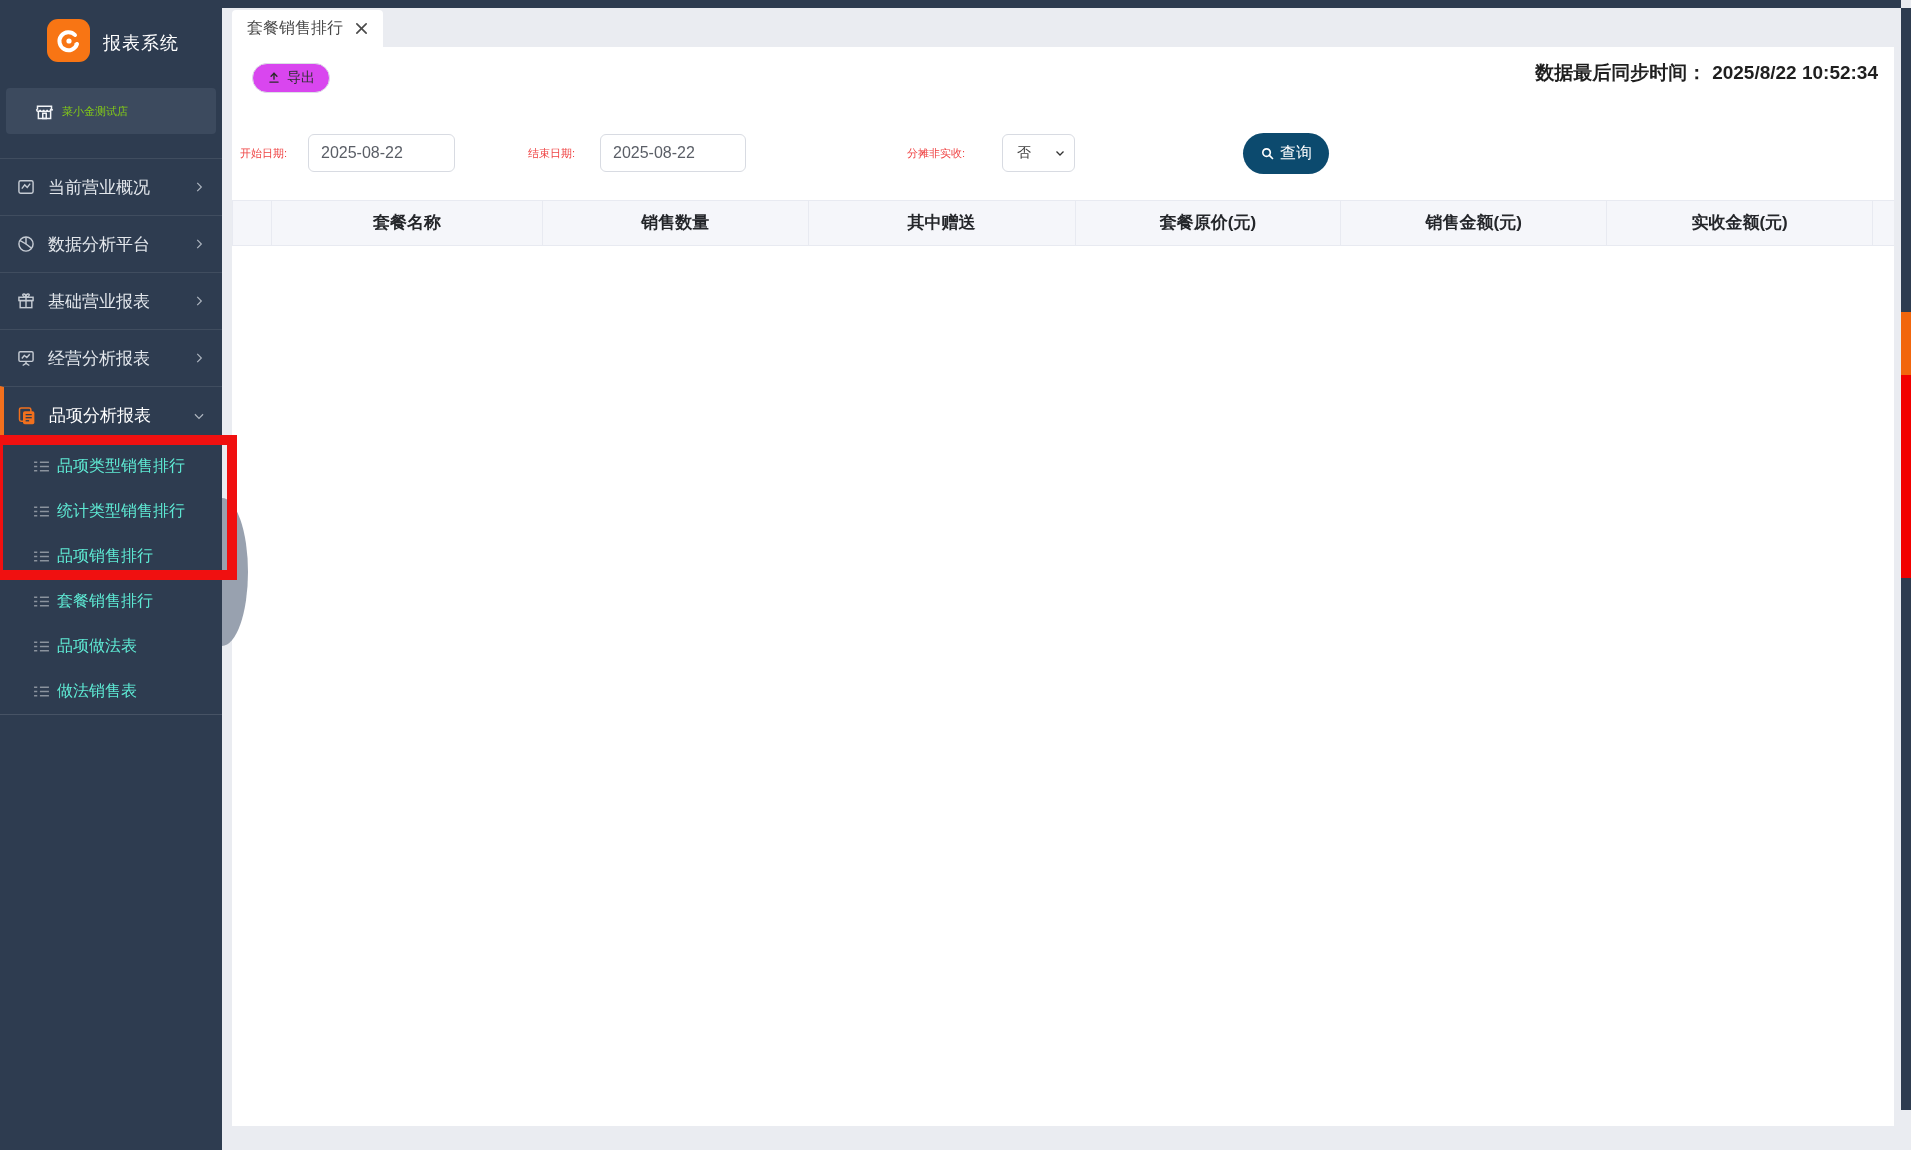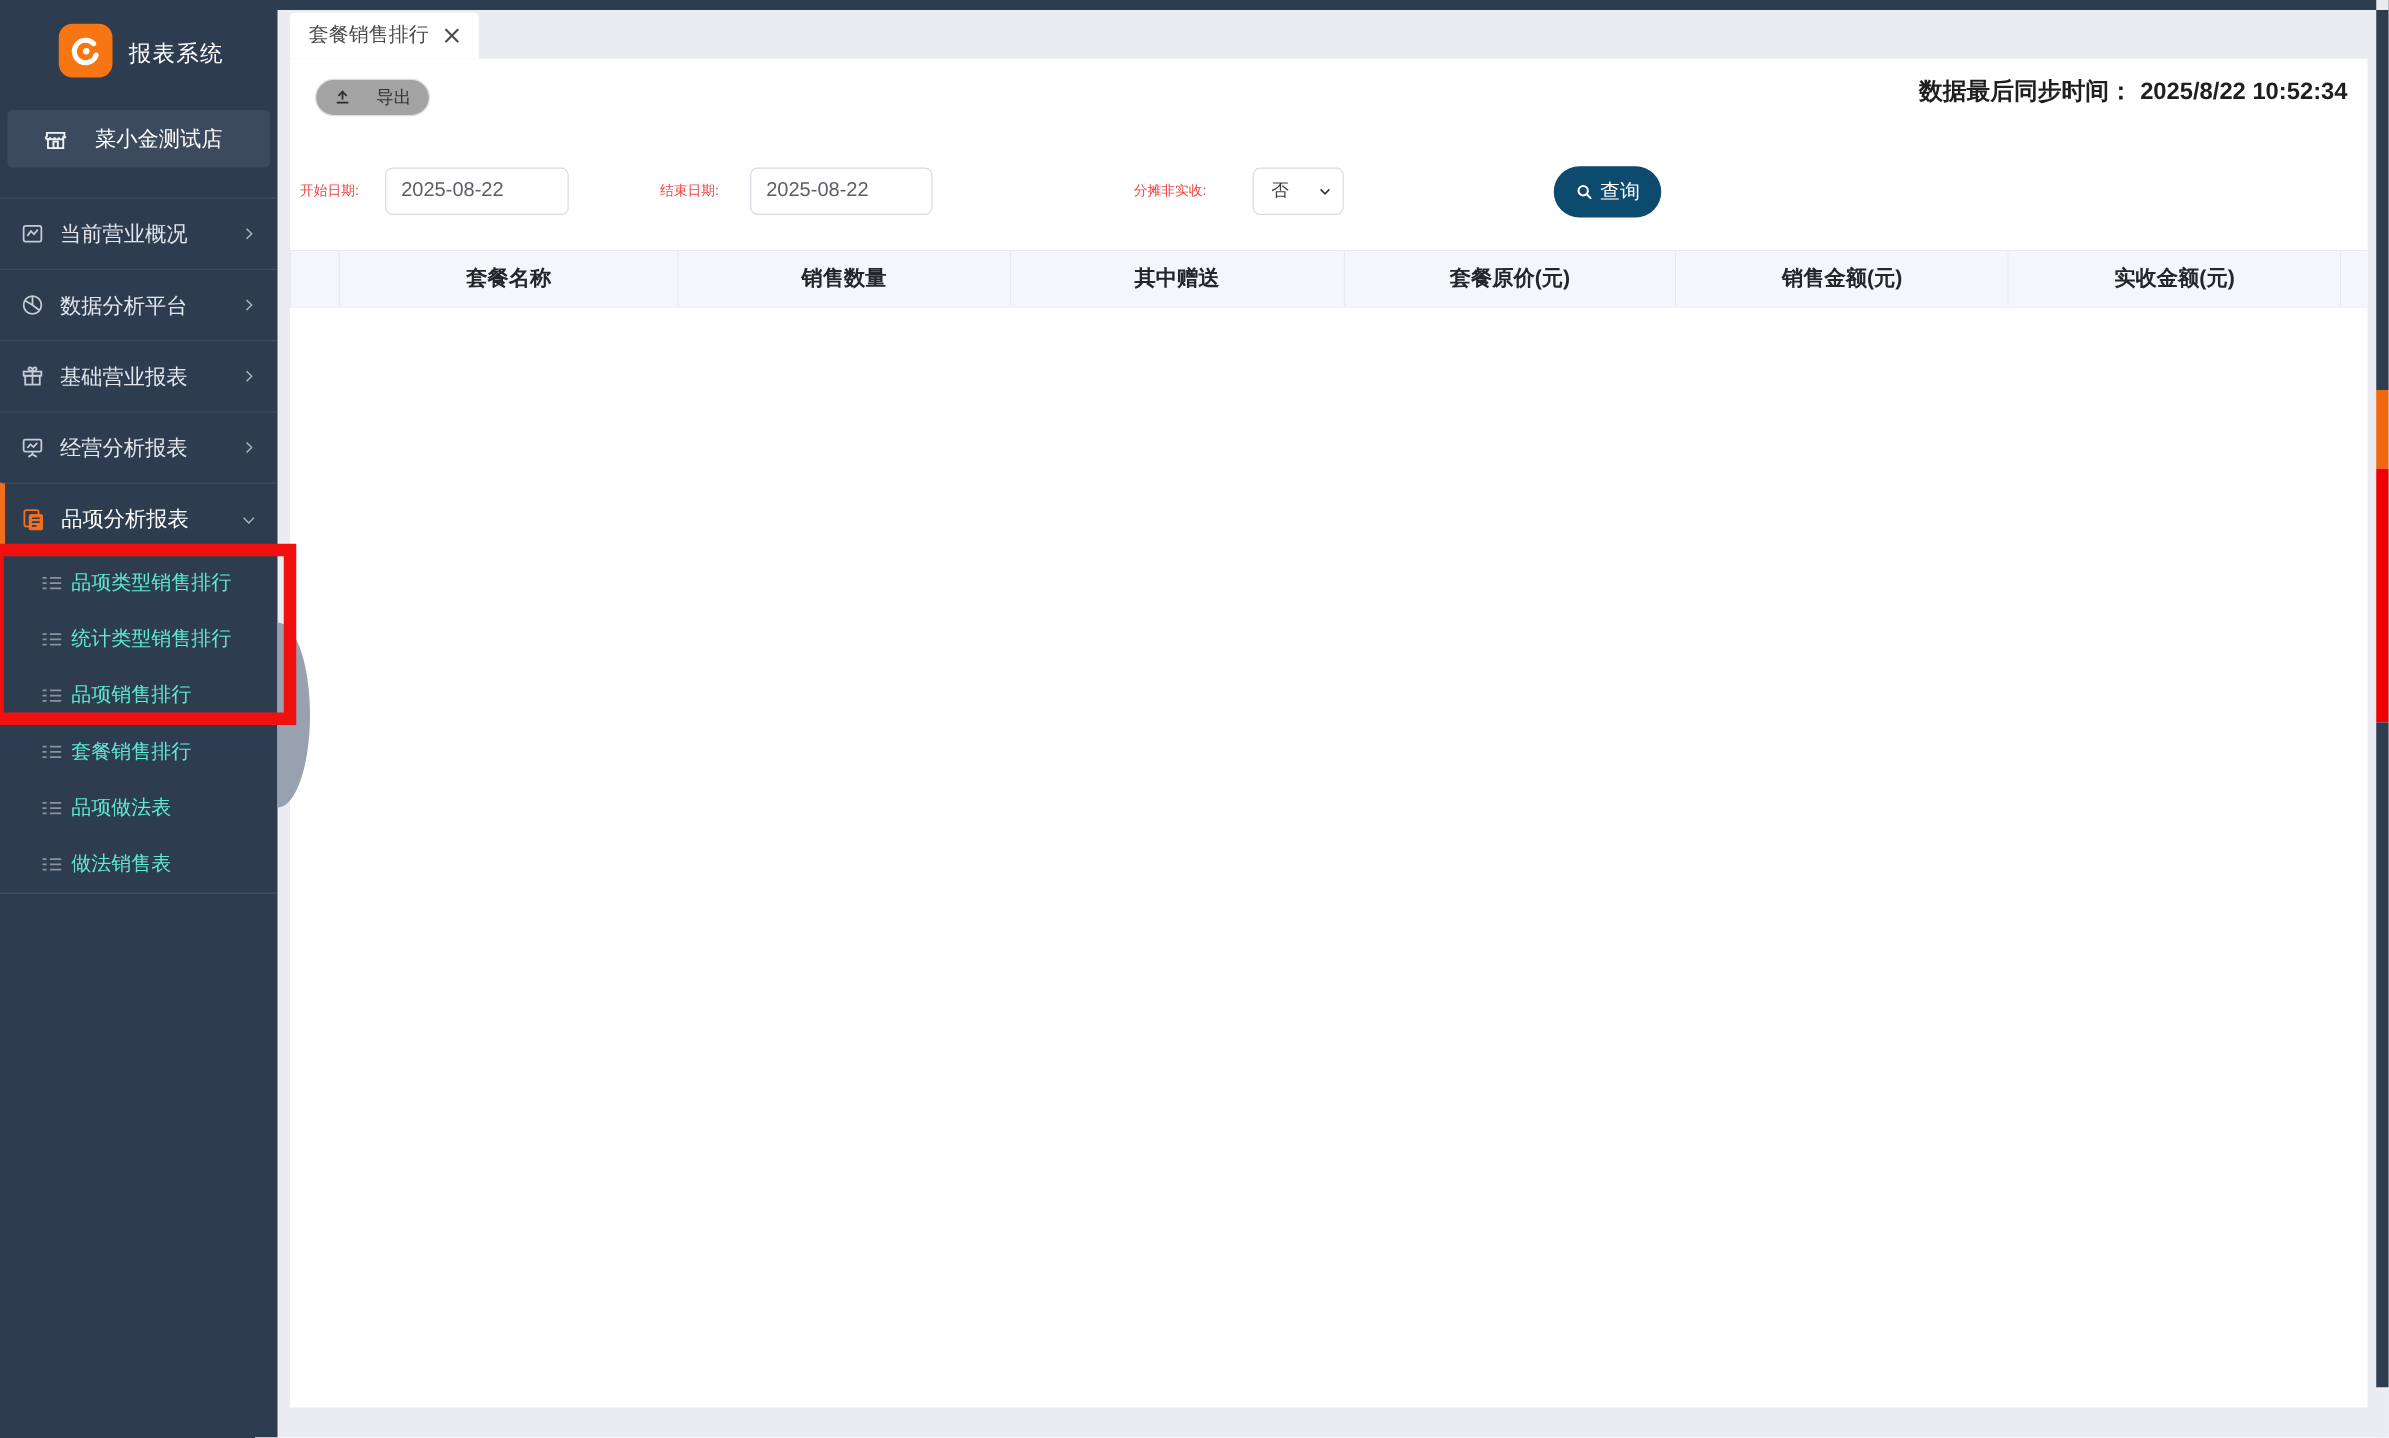--- a/index.html
+++ b/index.html
@@ -14,21 +14,21 @@
   
   .top-strip { position:absolute; left:0; top:0; width:1911px; height:8px; background:#2e3c50; z-index:3; }
 
   
   .sidebar { position:absolute; left:0; top:0; width:222px; height:1150px; background:#2e3c50; z-index:2; }
   .brand { position:absolute; left:0; top:0; width:222px; height:84px; }
   .brand-logo { position:absolute; left:47px; top:19px; width:43px; height:43px; border-radius:11px; background:#f87514; display:flex; align-items:center; justify-content:center; }
   .brand-title { position:absolute; left:103px; top:31px; font-size:18px; color:#ffffff; letter-spacing:1px; }
   .store-bar { position:absolute; left:6px; top:88px; width:210px; height:46px; background:#3c4a5e; border-radius:4px; display:flex; align-items:center; cursor:pointer; }
   .store-bar .s-icon { margin-left:28px; display:flex; }
-  .store-bar .s-label { margin-left:21px; font-size:17px; color:#ffffff; }
+  .store-bar .s-label { margin-left:7px; font-size:11px; color:#84cc16; }
 
   .menu { position:absolute; left:0; top:158px; width:264px; }
   .menu-item { position:relative; width:222px; height:57px; border-top:1px solid rgba(255,255,255,0.09); display:flex; align-items:center; cursor:pointer; }
   .menu-item .m-icon { margin-left:16px; display:flex; color:#c6ccd4; }
   .menu-item .m-label { margin-left:12px; font-size:17px; color:#e3e7ec; }
   .menu-item .m-chevron { position:absolute; right:16px; display:flex; color:#aeb6c0; }
   .menu-item.active { height:58px; border-left:4px solid #f2701d; }
   .menu-item.active .m-icon { margin-left:12px; color:#f2701d; }
   .menu-item.active .m-label { color:#ffffff; }
 
@@ -46,21 +46,21 @@
   .tab-bar { position:absolute; left:222px; top:8px; width:1689px; height:39px; }
   .tab { position:absolute; left:10px; top:2px; height:37px; background:#ffffff; border-radius:4px 4px 0 0;
     display:flex; align-items:center; padding:0 15px; cursor:pointer; }
   .tab-label { font-size:16px; color:#4a4a4a; }
   .tab-close { margin-left:12px; display:flex; cursor:pointer; }
 
   
   .content { position:absolute; left:232px; top:47px; width:1662px; height:1079px; background:#ffffff; z-index:1; }
 
   .export-btn { position:absolute; left:20px; top:16px; height:30px; padding:0 14px; border:1px solid #dcdfe6; border-radius:15px;
-    background:#a3a3a3; display:flex; align-items:center; gap:20px; font-size:14px; color:#303133; cursor:pointer; }
+    background:#d946ef; display:flex; align-items:center; gap:6px; font-size:14px; color:#303133; cursor:pointer; }
 
   .sync { position:absolute; right:16px; top:13px; font-size:19px; font-weight:bold; color:#1f1f1f; }
   .sync .sync-value { margin-left:6px; }
 
   .filters { position:absolute; left:0; top:86px; width:100%; height:41px; }
   .f-label { position:absolute; top:0; line-height:40px; font-size:11px; font-weight:normal; color:#ef4444; }
   .f-input { position:absolute; top:1px; height:38px; border:1px solid #d8dbe2; border-radius:6px; background:#fff;
     padding:0 12px; font-size:16px; color:#5a5e66; font-family:"Liberation Sans","DejaVu Sans",sans-serif; outline:none; }
   .lbl-start { left:8px; }   .inp-start { left:76px; width:147px; }
   .lbl-end { left:296px; }   .inp-end { left:368px; width:146px; }

